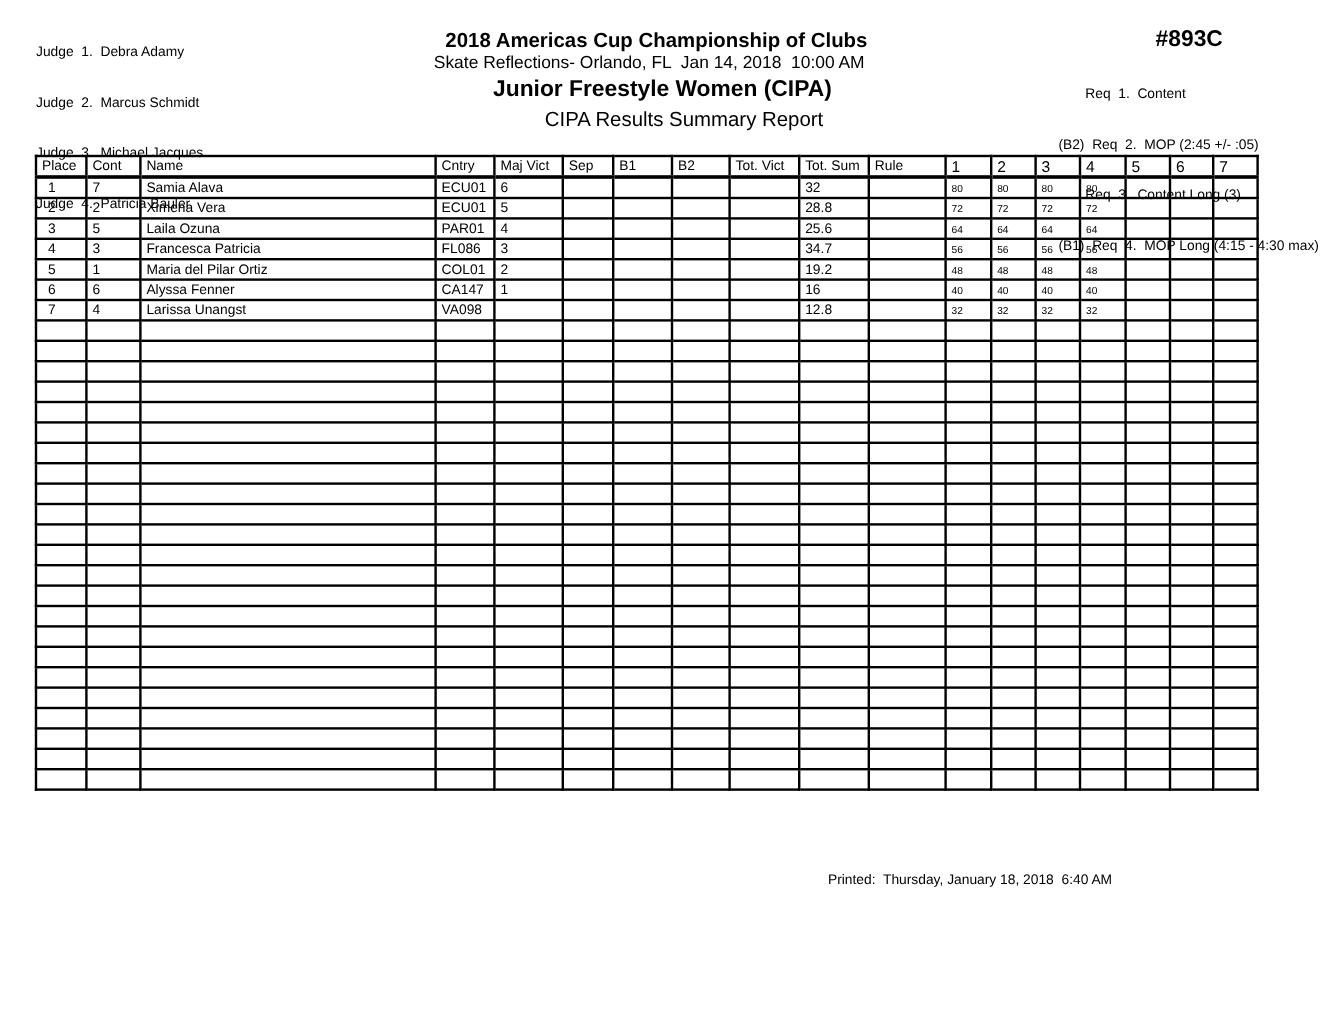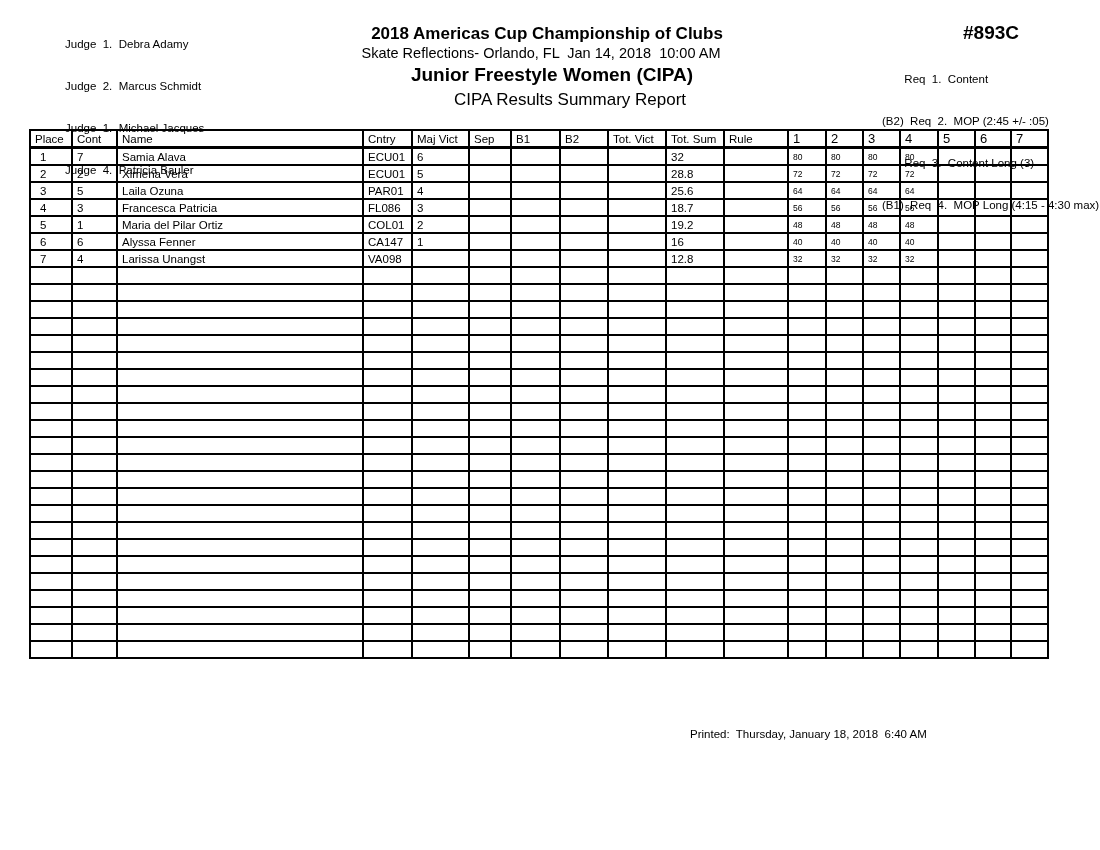--- a/index.html
+++ b/index.html
@@ -1,19 +1,19 @@
 <!DOCTYPE html>
 <html><head>
 <meta charset="utf-8">
 <style>
   html, body { margin:0; padding:0; background:#fff; }
   body { width:1100px; height:850px; position:relative; overflow:hidden;
          font-family:"Liberation Sans", sans-serif; color:#000; }
   .abs { position:absolute; white-space:pre; }
-  .judges { left:30px; top:9px; font-size:11.5px; line-height:14px;margin-left:35px; }
+  .judges { left:30px; top:9px; font-size:11.5px; line-height:14px; }
   .title { left:0; width:1100px; text-align:center; }
   .t1 { top:24px; font-size:17px; font-weight:bold; left:-3px; }
   .t2 { top:45px; font-size:14.5px; left:-9px; }
   .t3 { top:64px; font-size:19px; font-weight:bold; left:2px; }
   .t4 { top:90px; font-size:17px; left:1px;margin-left:19px; }
   .code { left:963px; top:22px; font-size:19px; font-weight:bold;text-align:center; }
   .reqs { left:848px; top:44px; font-size:11.5px; line-height:14px; }
   .req-line { white-space:pre;margin-left:34px; }
   table.grid { position:absolute; left:29px; top:129px; border-collapse:collapse;
                table-layout:fixed; font-size:11.5px;padding-left:39px; }
@@ -25,21 +25,21 @@
   td.score { font-size:8.5px; padding-left:8px; }
   td.sum { padding-left:8px; }
   .footer { left:690px; top:728px; font-size:11.5px;text-align:right; }
 </style>
 </head>
 <body>
 
 <div class="abs judges">
   <div>Judge  1.  Debra Adamy</div>
   <div>Judge  2.  Marcus Schmidt</div>
-  <div>Judge  1.  Michael Jacques</div>
+  <div>Judge  3.  Michael Jacques</div>
   <div>Judge  4.  Patricia Bauler</div>
 </div>
 
 <div class="abs title t1">2018 Americas Cup Championship of Clubs</div>
 <div class="abs title t2">Skate Reflections- Orlando, FL  Jan 14, 2018  10:00 AM</div>
 <div class="abs title t3">Junior Freestyle Women (CIPA)</div>
 <div class="abs title t4">CIPA Results Summary Report</div>
 
 <div class="abs code">#893C</div>
 
@@ -157,21 +157,21 @@
       <tr>
         <td style="padding-left: 9px;">4</td>
         <td class="c">3</td>
         <td>Francesca Patricia</td>
         <td>FL086</td>
         <td>3</td>
         <td></td>
         <td></td>
         <td></td>
         <td></td>
-        <td class="sum">18.7</td>
+        <td class="sum">34.7</td>
         <td></td>
         <td class="score">56</td>
         <td class="score">56</td>
         <td class="score">56</td>
         <td class="score">56</td>
         <td class="score"></td>
         <td class="score"></td>
         <td class="score"></td>
       </tr>
       <tr>

